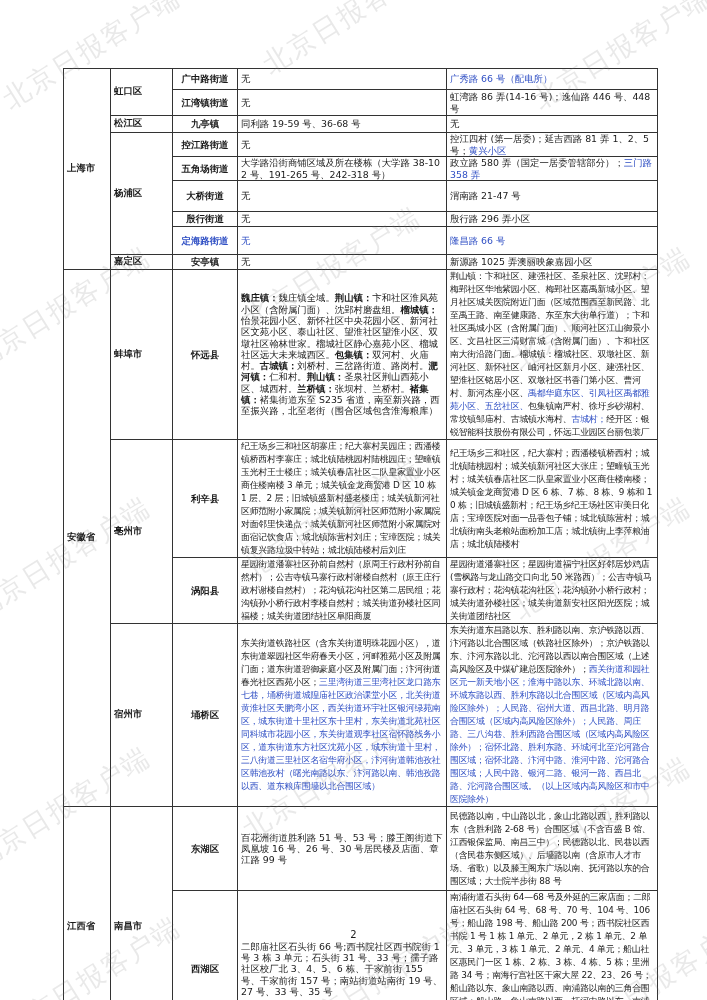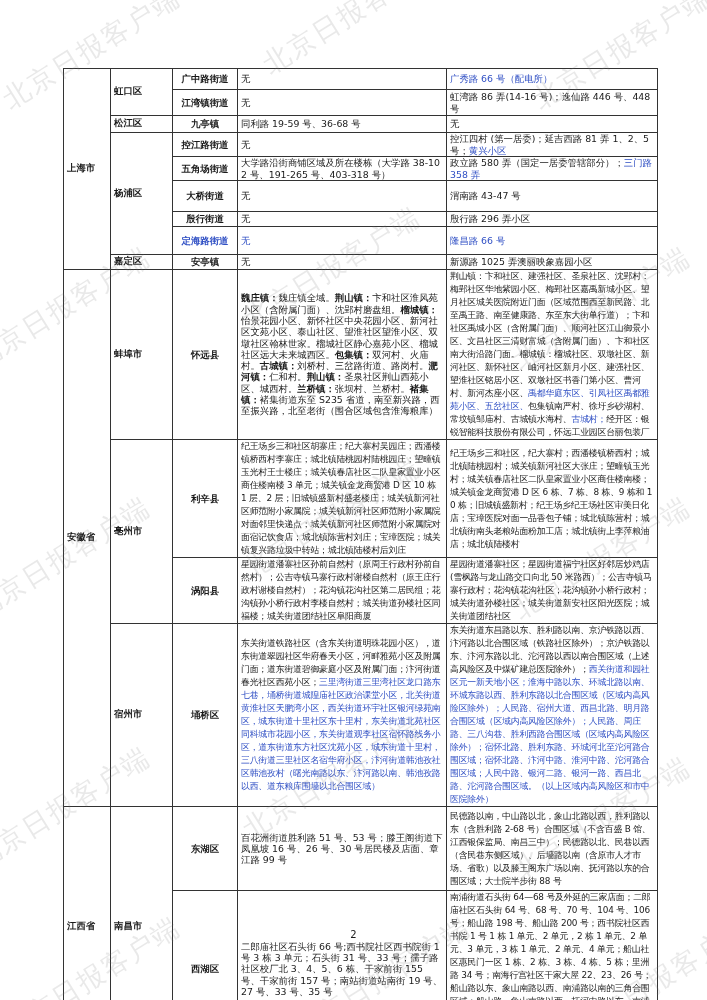--- a/index.html
+++ b/index.html
@@ -68,27 +68,27 @@
       <td class="txt">无</td>
     </tr>
     <tr style="height:24px">
       <td class="dist" rowspan="5">杨浦区</td>
       <td class="street">控江路街道</td>
       <td class="txt">无</td>
       <td class="txt"><span>控江四村 (第一居委)；延吉西路 81 弄 1、2、5 号；</span><span class="blue">黄兴小区</span></td>
     </tr>
     <tr style="height:24px">
       <td class="street">五角场街道</td>
-      <td class="txt">大学路沿街商铺区域及所在楼栋（大学路 38-102 号、191-265 号、403-318 号）</td>
+      <td class="txt">大学路沿街商铺区域及所在楼栋（大学路 38-102 号、191-265 号、242-318 号）</td>
       <td class="txt"><span>政立路 580 弄（国定一居委管辖部分）；</span><span class="blue">三门路 358 弄</span></td>
     </tr>
     <tr style="height:31px">
       <td class="street">大桥街道</td>
       <td class="txt">无</td>
-      <td class="txt">渭南路 43-47 号</td>
+      <td class="txt">渭南路 21-47 号</td>
     </tr>
     <tr style="height:15px">
       <td class="street">殷行街道</td>
       <td class="txt">无</td>
       <td class="txt">殷行路 296 弄小区</td>
     </tr>
     <tr style="height:28px">
       <td class="street blue">定海路街道</td>
       <td class="txt blue">无</td>
       <td class="txt blue">隆昌路 66 号</td>

